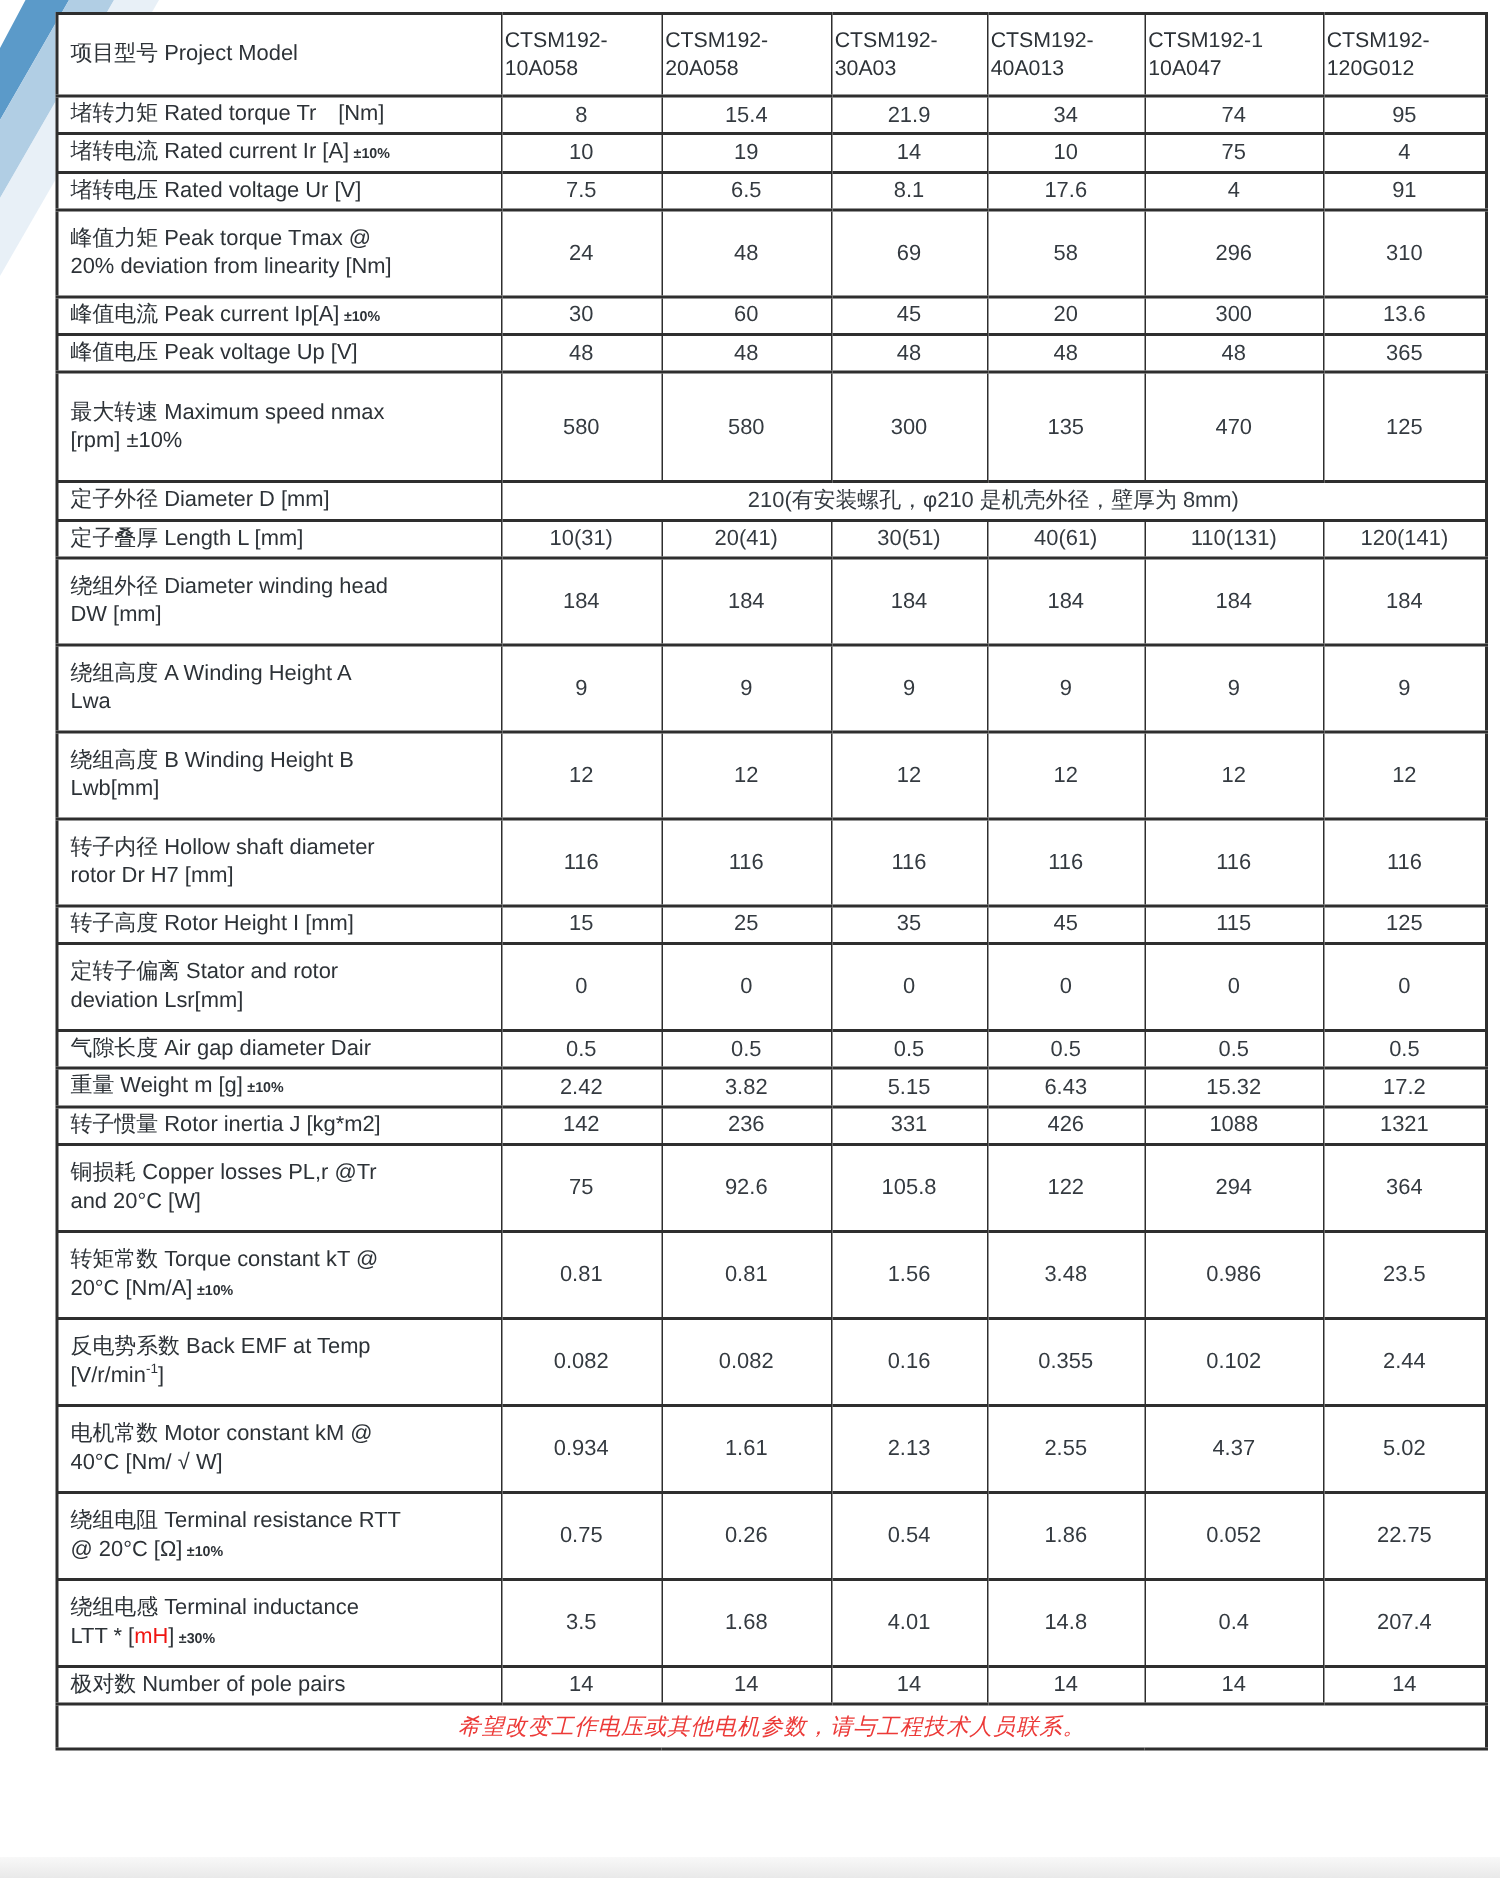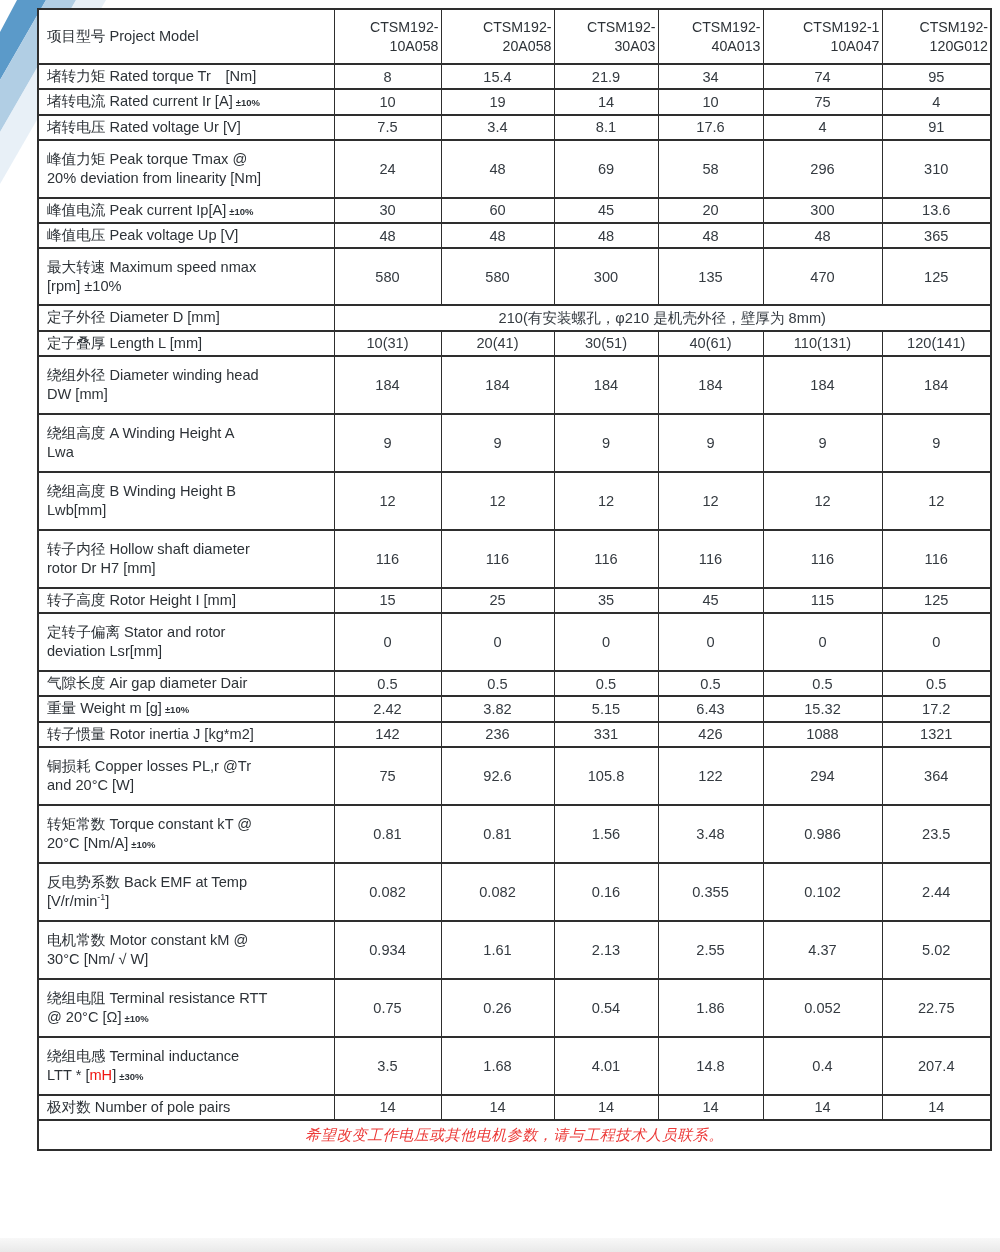--- a/index.html
+++ b/index.html
@@ -25,27 +25,27 @@
   td,th{border:solid #2e2e2e;border-width:2px 1px;vertical-align:middle;background:#fff;}
   th.lbl,td.lbl{
     text-align:left;padding:2px 4px 2px 8px;
     font-size:14.6px;font-weight:400;color:#2d3237;line-height:1.32;
   }
   .lbl span{white-space:pre-line;}
   td.val{
     text-align:center;font-size:14.6px;color:#343a40;padding:2px 3px;line-height:1.25;
   }
   th.model{
-    text-align:right;font-size:14.2px;font-weight:400;color:#2d3237;
+    text-align:left;font-size:14.2px;font-weight:400;color:#2d3237;
     white-space:pre-line;line-height:1.32;padding:2px 2px;
   }
   tr.hH{height:55px;}
   tr.h1{height:20px;}
   tr.h2{height:58px;}
-  tr.h3{height:57px;}
+  tr.h3{height:73px;}
   tr.hF{height:30px;}
   .note{font-size:9.5px;font-weight:700;margin-left:3px;color:#2d3237;}
   sup.exp{font-size:9px;line-height:0;}
   .red{color:#f01511;margin-top:40px;}
   td.footer-cell{
     text-align:center;color:#ec3a38;font-size:15px;padding:3px;letter-spacing:.5px;font-style:italic;
   }
   
   .bottom-strip{position:absolute;left:0;top:1238px;width:1000px;height:14px;
     background:linear-gradient(#f8f8f8,#e9e9e9);z-index:0;}
@@ -101,21 +101,21 @@
       <td class="val">10</td>
       <td class="val">19</td>
       <td class="val">14</td>
       <td class="val">10</td>
       <td class="val">75</td>
       <td class="val">4</td>
     </tr>
     <tr class="h1">
       <td class="lbl"><span>堵转电压 Rated voltage Ur [V]</span></td>
       <td class="val">7.5</td>
-      <td class="val">3.4</td>
+      <td class="val">6.5</td>
       <td class="val">8.1</td>
       <td class="val">17.6</td>
       <td class="val">4</td>
       <td class="val">91</td>
     </tr>
     <tr class="h2">
       <td class="lbl"><span>峰值力矩 Peak torque Tmax @
 20% deviation from linearity [Nm]</span></td>
       <td class="val">24</td>
       <td class="val">48</td>
@@ -276,21 +276,21 @@
 [V/r/min</span><sup class="exp">-1</sup><span>]</span></td>
       <td class="val">0.082</td>
       <td class="val">0.082</td>
       <td class="val">0.16</td>
       <td class="val">0.355</td>
       <td class="val">0.102</td>
       <td class="val">2.44</td>
     </tr>
     <tr class="h2">
       <td class="lbl"><span>电机常数 Motor constant kM @
-30°C [Nm/ √ W]</span></td>
+40°C [Nm/ √ W]</span></td>
       <td class="val">0.934</td>
       <td class="val">1.61</td>
       <td class="val">2.13</td>
       <td class="val">2.55</td>
       <td class="val">4.37</td>
       <td class="val">5.02</td>
     </tr>
     <tr class="h2">
       <td class="lbl"><span>绕组电阻 Terminal resistance RTT
 @ 20°C [Ω]</span><span class="note">±10%</span></td>

